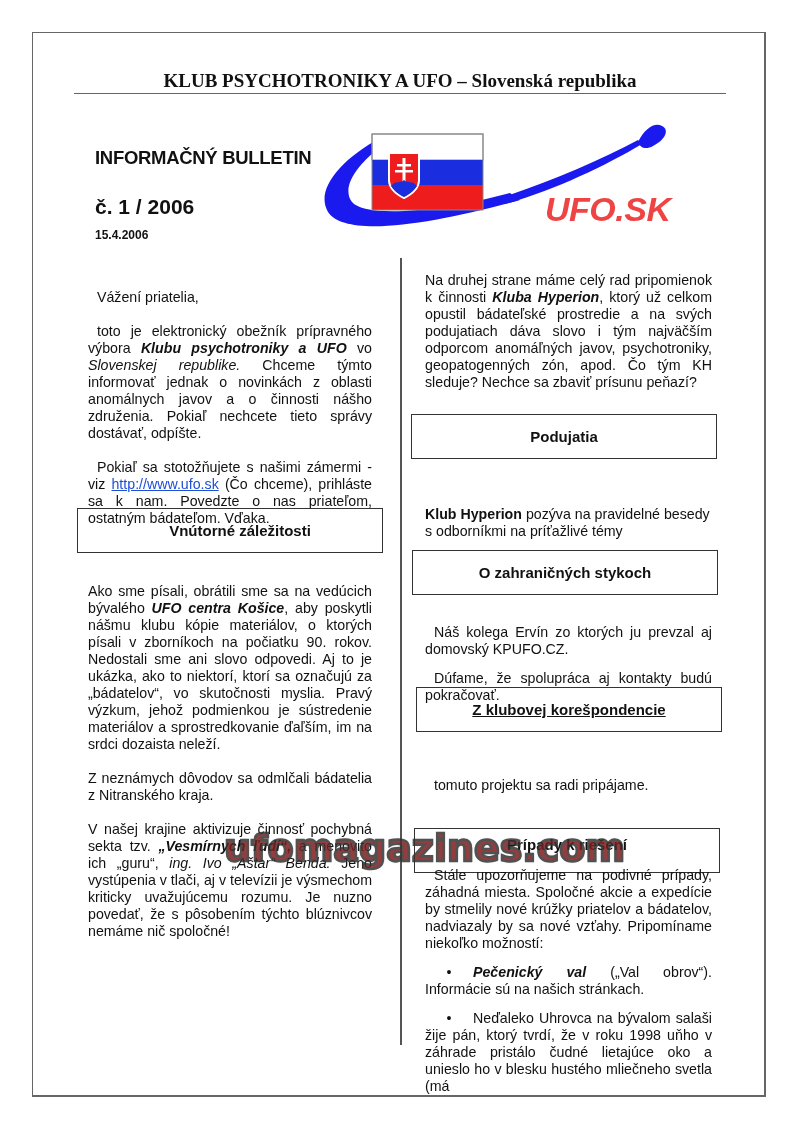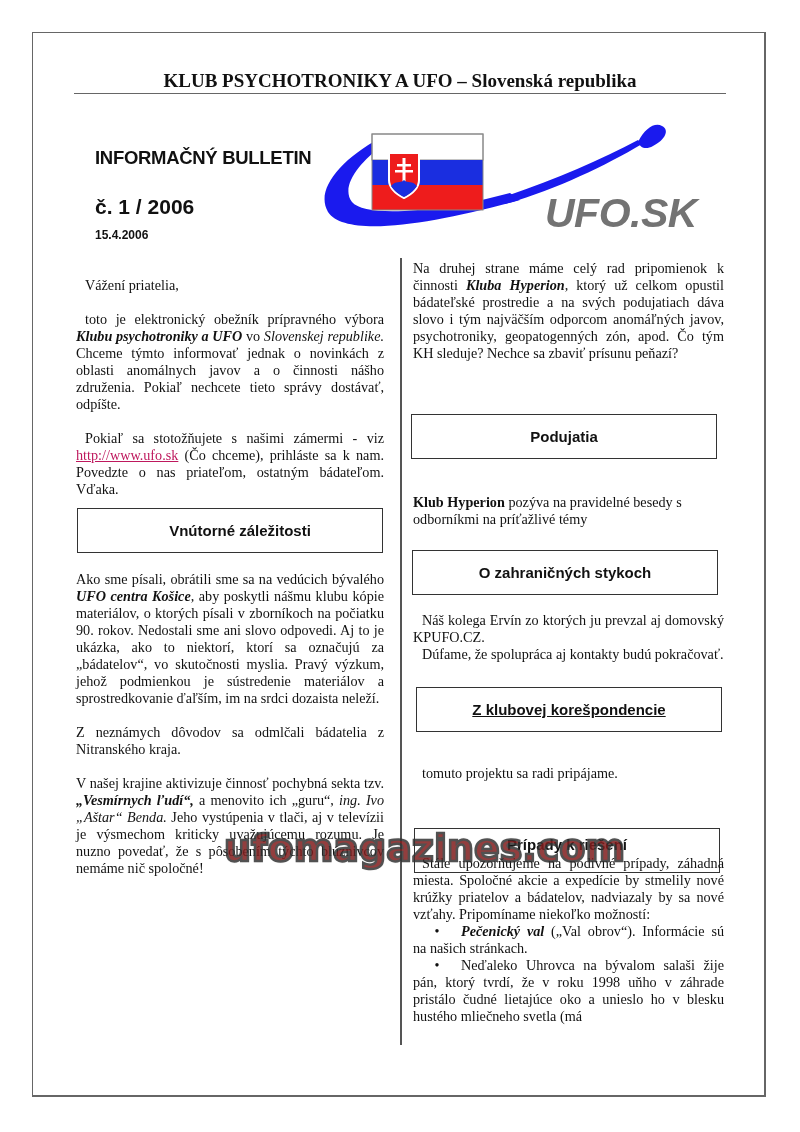--- a/index.html
+++ b/index.html
@@ -7,31 +7,31 @@
          font-family:"Liberation Sans", sans-serif; color:#111; }
   .page-border { position:absolute; left:32px; top:32px; width:734px; height:1065px;
                  border:1.5px solid #666; border-right-width:2px; border-bottom-width:2px; box-sizing:border-box; }
   .club-header { position:absolute; left:74px; top:70px; width:652px; text-align:center;
                  font-family:"Liberation Serif", serif; font-weight:bold; font-size:19px; }
   .header-rule { position:absolute; left:74px; top:93px; width:652px; height:0; border-top:1.5px solid #666; }
   .bulletin-title { position:absolute; left:95px; top:147px; font-weight:bold; font-size:18.5px; letter-spacing:-0.3px; }
   .issue-number { position:absolute; left:95px; top:195px; font-weight:bold; font-size:21px; }
   .issue-date { position:absolute; left:95px; top:228px; font-weight:bold; font-size:12px; }
   .logo { position:absolute; left:320px; top:120px; width:420px; height:145px; }
-  .logo-text { position:absolute; left:545px; top:190px; font-weight:bold; font-style:italic; font-size:41px;
-               color:#737373; letter-spacing:-0.5px; }
+  .logo-text { position:absolute; left:545px; top:190px; font-weight:bold; font-style:italic; font-size:34px;
+               color:#ef4444; letter-spacing:-0.5px; }
   .col-divider { position:absolute; left:400px; top:258px; width:0; height:787px; border-left:2px solid #555; }
   .col { position:absolute; font-size:14.2px; line-height:17px; }
   .col-left { left:76px; width:308px; }
   .col-right { left:413px; width:311px; }
-  .para { margin:0; text-align:justify;font-family:Liberation Serif, serif; }
+  .para { margin:12px; text-align:justify; }
   .indent { text-indent:9px; }
   .section-box { position:absolute; border:1.5px solid #333; box-sizing:border-box; text-align:center;
                  font-weight:bold; font-size:15px; display:flex; align-items:center; justify-content:center; }
-  a.link { color:#be185d; text-decoration:underline; }
+  a.link { color:#1d4ed8; text-decoration:underline; }
   .b { font-weight:bold; }
   .bi { font-weight:bold; font-style:italic; }
   .i { font-style:italic; }
   .watermark { position:absolute; left:224px; top:826px; font-family:"DejaVu Sans", sans-serif; font-weight:bold;
                font-size:38px; letter-spacing:0px; color:#7f1d1d; opacity:0.85;
                -webkit-text-stroke:2.5px #333; text-shadow:0 0 2px #555; }
   .bullet { display:inline-block; width:48px; text-align:center; }
 </style>
 </head>
 <body>

